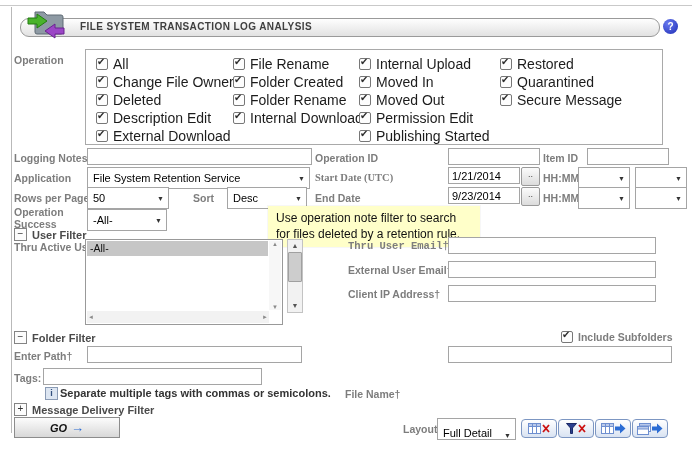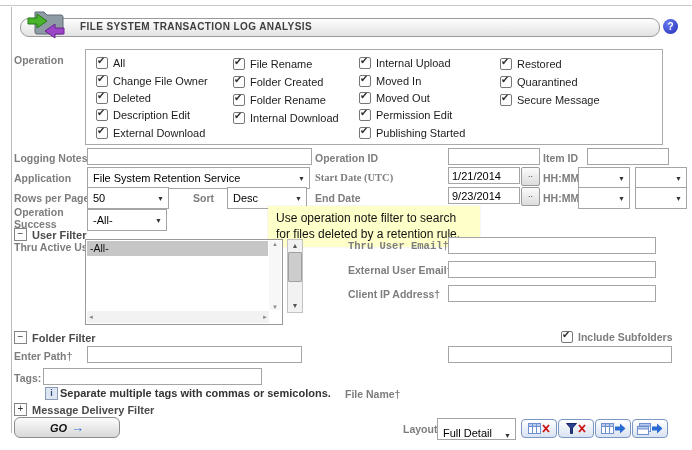--- a/index.html
+++ b/index.html
@@ -30,21 +30,21 @@
          padding:0 4px 0 5px; font-size:11px; color:#000; cursor:pointer; box-sizing:border-box; }
   .sel .a { font-size:7px; color:#333; margin-left:4px; }
   .btn-pick { position:absolute; width:17px; height:17px; border:1px solid #9a9a9a; border-radius:2px;
               background:linear-gradient(#fbfbfb,#dcdcdc); font-size:9px; color:#444; text-align:center;
               line-height:13px; cursor:pointer; }
 
   .cbi { display:flex; align-items:center; height:13px; margin-bottom:5px; cursor:pointer; }
   .cb  { width:10px; height:10px; border:1px solid #777; border-radius:2px; background:#fdfdfd;
          position:relative; margin-right:5px; flex:none; }
   .cb::after { content:"✔"; position:absolute; left:0px; top:-3px; font-size:10px; color:#2e2e2e; }
-  .cbt { font-size:11px; color:#1c1c1c; white-space:nowrap; }
+  .cbt { font-size:14px; color:#1c1c1c; white-space:nowrap; }
 
   .op-box { position:absolute; left:85px; top:49px; width:578px; height:96px;
             border:1px solid #a9a9a9; background:#fff; display:flex; padding:7px 0 0 10px; box-sizing:border-box; }
   .op-col { display:flex; flex-direction:column; }
 
   .sec { position:absolute; display:flex; align-items:center; }
   .tog { width:11px; height:11px; border:1px solid #848484; background:#fcfcfc; color:#333;
          font-size:10px; line-height:9px; text-align:center; margin-right:5px; cursor:pointer; flex:none; }
   .sec-t { font-size:11px; font-weight:bold; color:#4a4a4a; white-space:nowrap; }
 
@@ -70,21 +70,21 @@
             cursor:grab; }
   .vspacer { flex:1; }
 
   .note-icon { position:absolute; left:45px; top:387px; width:11px; height:11px;
                border:1px solid #8a9bb5; background:#dde6f2; color:#33507e; font-size:9px; font-weight:bold;
                text-align:center; line-height:11px; }
   .note-text { position:absolute; left:60px; top:387px; font-size:11px; font-weight:bold; color:#333; }
 
   
   .go-btn { position:absolute; left:14px; top:417px; width:104px; height:19px; border:1px solid #8c8c8c;
-            border-radius:6px; background:linear-gradient(#fcfcfc,#d8d8d8);
+            border-radius:0; background:linear-gradient(#fcfcfc,#d8d8d8);
             display:flex; align-items:center; justify-content:center; gap:4px; cursor:pointer; }
   .go-t { font-size:11px; font-weight:bold; font-style:italic; color:#111; }
   .go-a { font-size:13px; font-weight:bold; color:var(--accent-blue,#2b6cd4); line-height:1; }
 
   .icon-btn { position:absolute; top:419px; width:34px; height:17px; border:1px solid #7c96c2;
               border-radius:4px; background:linear-gradient(#ffffff,#d9e3f2);
               display:flex; align-items:center; justify-content:center; gap:1px; cursor:pointer; }
 </style>
 </head>
 <body>

